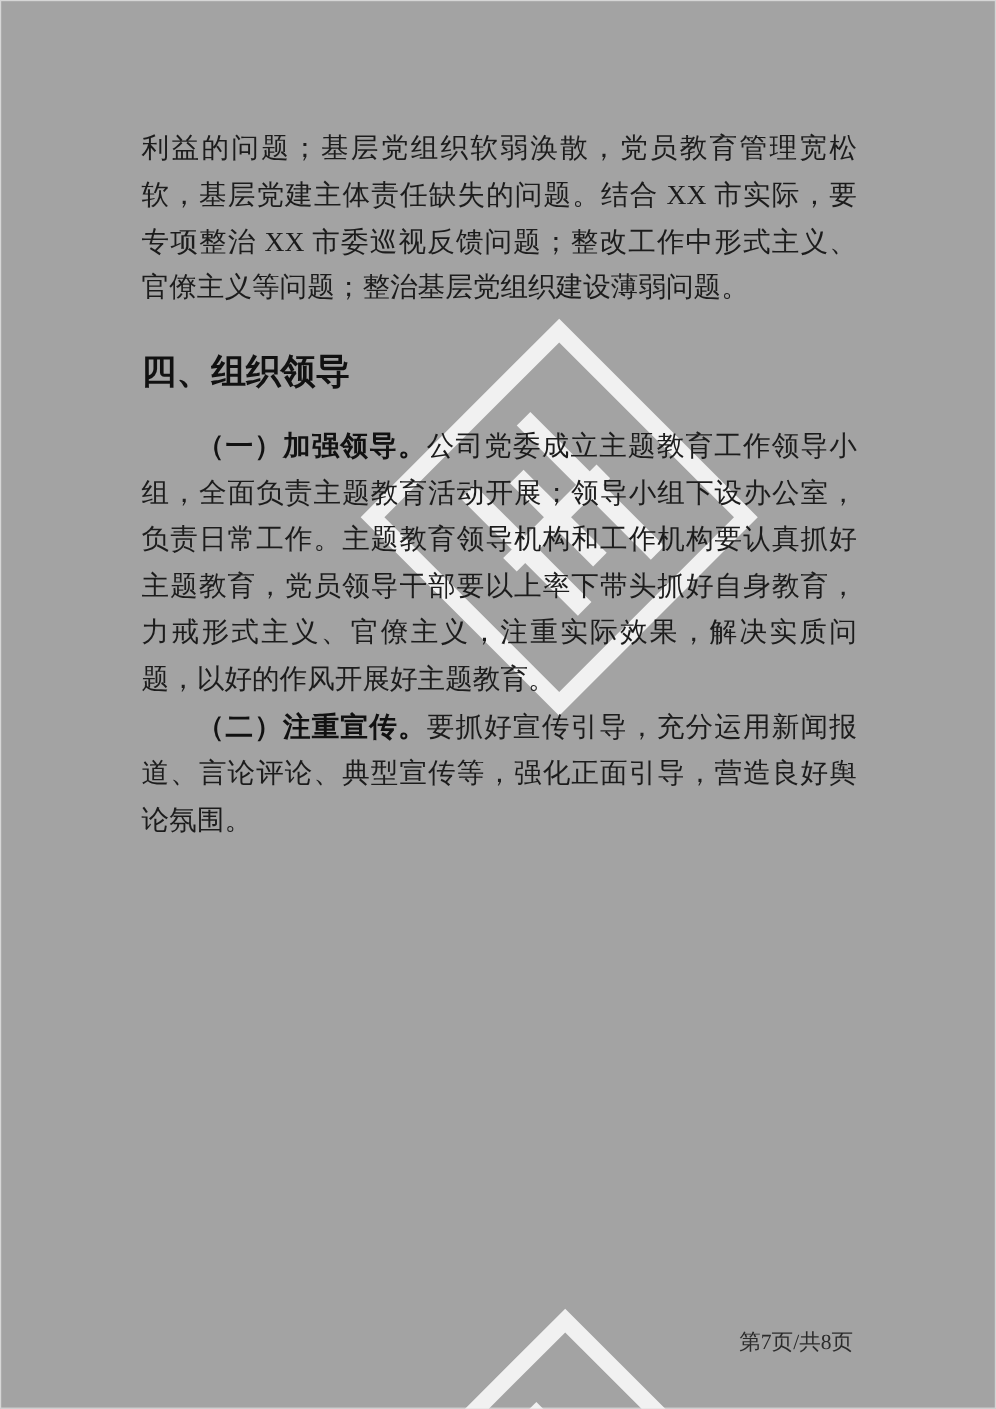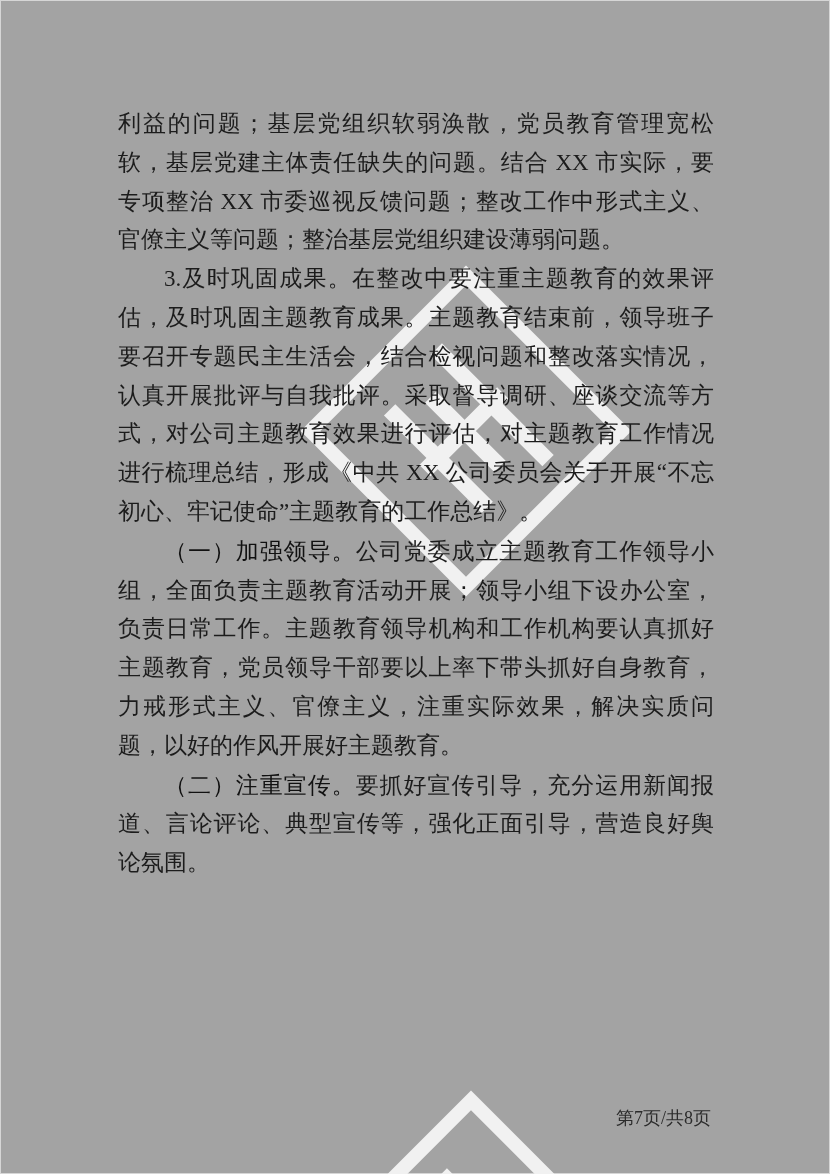--- a/index.html
+++ b/index.html
@@ -70,21 +70,21 @@
     font-weight: bold;
     font-size: 29px;
     line-height: 46px;
     color: #111111;
     margin: 27px 0 19px 0;
     text-indent: 0;
     text-align: left;
   }
   .lead {
     font-family: "Liberation Sans", "DejaVu Sans", sans-serif;
-    font-weight: normal;
+    font-weight: bold;
     color: #111111;
   }
   .footer {
     position: absolute;
     top: 1105px;
     right: 118px;
     z-index: 1;
     font-family: "Liberation Serif", "DejaVu Serif", serif;
     font-size: 18px;
     color: #2b2b2b;
@@ -106,22 +106,22 @@
   <div class="watermark wm-2">
     <div class="wm-frame"></div>
     <div class="wm-bar b1"></div>
 
   </div>
 
   <main class="content">
     <p class="no-indent">利益的问题；基层党组织软弱涣散，党员教育管理宽松软，基层党建主体责任缺失的问题。结合 XX 市实际，要专项整治 XX 市委巡视反馈问题；整改工作中形式主义、官僚主义等问题；整治基层党组织建设薄弱问题。</p>
 
 
-    <p>3.及时巩固成果。在整改中要注重主题教育的效果评估，及时巩固主题教育成果。主题教育结束前，领导班子要召开专题民主生活会，结合检视问题和整改落实情况，认真开展批评与自我批评。采取督导调研、座谈交流等方式，对公司主题教育效果进行评估，对主题教育工作情况进行梳理总结，形成《中共 XX 公司委员会关于开展“不忘初心、牢记使命”主题教育的工作总结》。</p>
 
+    <h2 class="heading">四、组织领导</h2>
 
     <p><span class="lead">（一）加强领导。</span><span>公司党委成立主题教育工作领导小组，全面负责主题教育活动开展；领导小组下设办公室，负责日常工作。主题教育领导机构和工作机构要认真抓好主题教育，党员领导干部要以上率下带头抓好自身教育，力戒形式主义、官僚主义，注重实际效果，解决实质问题，以好的作风开展好主题教育。</span></p>
 
     <p><span class="lead">（二）注重宣传。</span><span>要抓好宣传引导，充分运用新闻报道、言论评论、典型宣传等，强化正面引导，营造良好舆论氛围。</span></p>
   </main>
 
   <div class="footer">第7页/共8页</div>
 
 </div>
 

